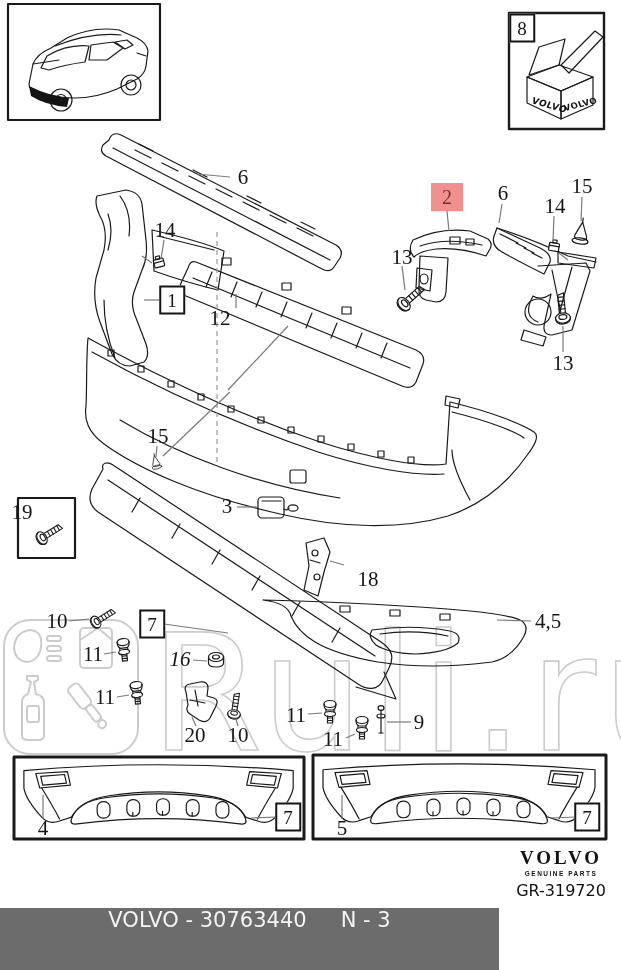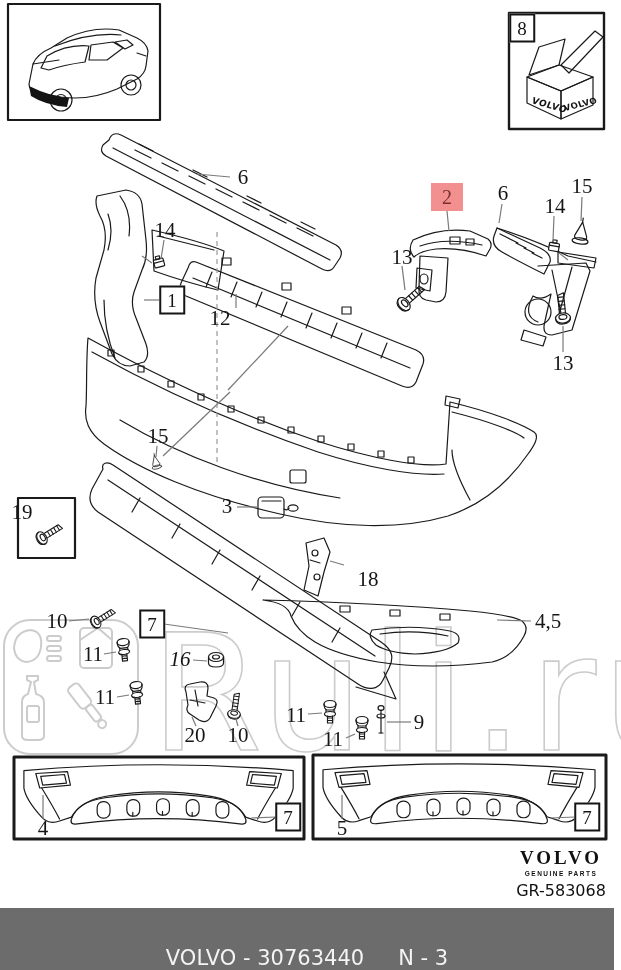--- a/index.html
+++ b/index.html
@@ -8,22 +8,22 @@
   svg.art{position:absolute;left:0;top:0;z-index:2;}
   .callout-layer{position:absolute;left:0;top:0;width:621px;height:970px;z-index:5;pointer-events:none;}
   .callout{position:absolute;transform:translate(-50%,-50%);font-size:21px;color:#151515;
            font-family:"Liberation Serif",serif;white-space:nowrap;line-height:1;}
   .callout.boxed{border:2px solid #151515;background:#fff;padding:3px 6px;font-size:19px;}
   .callout.red{background:var(--hl-bg,#F29090);color:var(--hl-tx,#7A2E2E);padding:4px 11px;font-size:20px;}
   .footer-brand{position:absolute;top:847px;left:505px;width:112px;text-align:center;z-index:4;color:#111;}
   .footer-brand .logo{font-family:"Liberation Serif",serif;font-weight:bold;font-size:19px;letter-spacing:3px;}
   .footer-brand .tagline{font-family:"Liberation Sans",sans-serif;font-weight:bold;font-size:6.5px;letter-spacing:1.5px;margin-top:1px;}
   .footer-brand .figref{font-family:"DejaVu Sans",sans-serif;font-size:16px;margin-top:4px;}
-  .footer-bar{position:absolute;left:0;top:908px;width:614px;height:62px;background:var(--bar-bg,#6C6C6C);
-              z-index:6;display:flex;align-items:flex-end;justify-content:center;
+  .footer-bar{position:absolute;left:0;top:908px;width:499px;height:62px;background:var(--bar-bg,#6C6C6C);
+              z-index:6;display:flex;align-items:flex-start;justify-content:center;
               font-family:"DejaVu Sans",sans-serif;font-size:21px;color:#f4f4f4;}
   .footer-bar .gap{display:inline-block;width:34px;}
 </style>
 </head>
 <body>
 
 <div class="canvas">
 
 <svg class="art" width="621" height="970" viewBox="0 0 621 970">
   <defs>
@@ -342,21 +342,21 @@
       <div class="callout " style="left: 548px; top: 621px; text-align: center;">4,5</div>
       <div class="callout " style="left: 43px; top: 828px;">4</div>
       <div class="callout " style="left: 342px; top: 828px;">5</div>
       <div class="callout boxed" style="left: 288px; top: 817px;">7</div>
       <div class="callout boxed" style="left: 587px; top: 817px;">7</div>
     </div>
 
 <div class="footer-brand">
   <div class="logo">VOLVO</div>
   <div class="tagline">GENUINE PARTS</div>
-  <div class="figref">GR-583068</div>
+  <div class="figref">GR-319720</div>
 </div>
 
 <div class="footer-bar">
   <span>VOLVO - 30763440</span>
   <span class="gap"></span>
   <span>N - 3</span>
 </div>
 
 </div>
 

